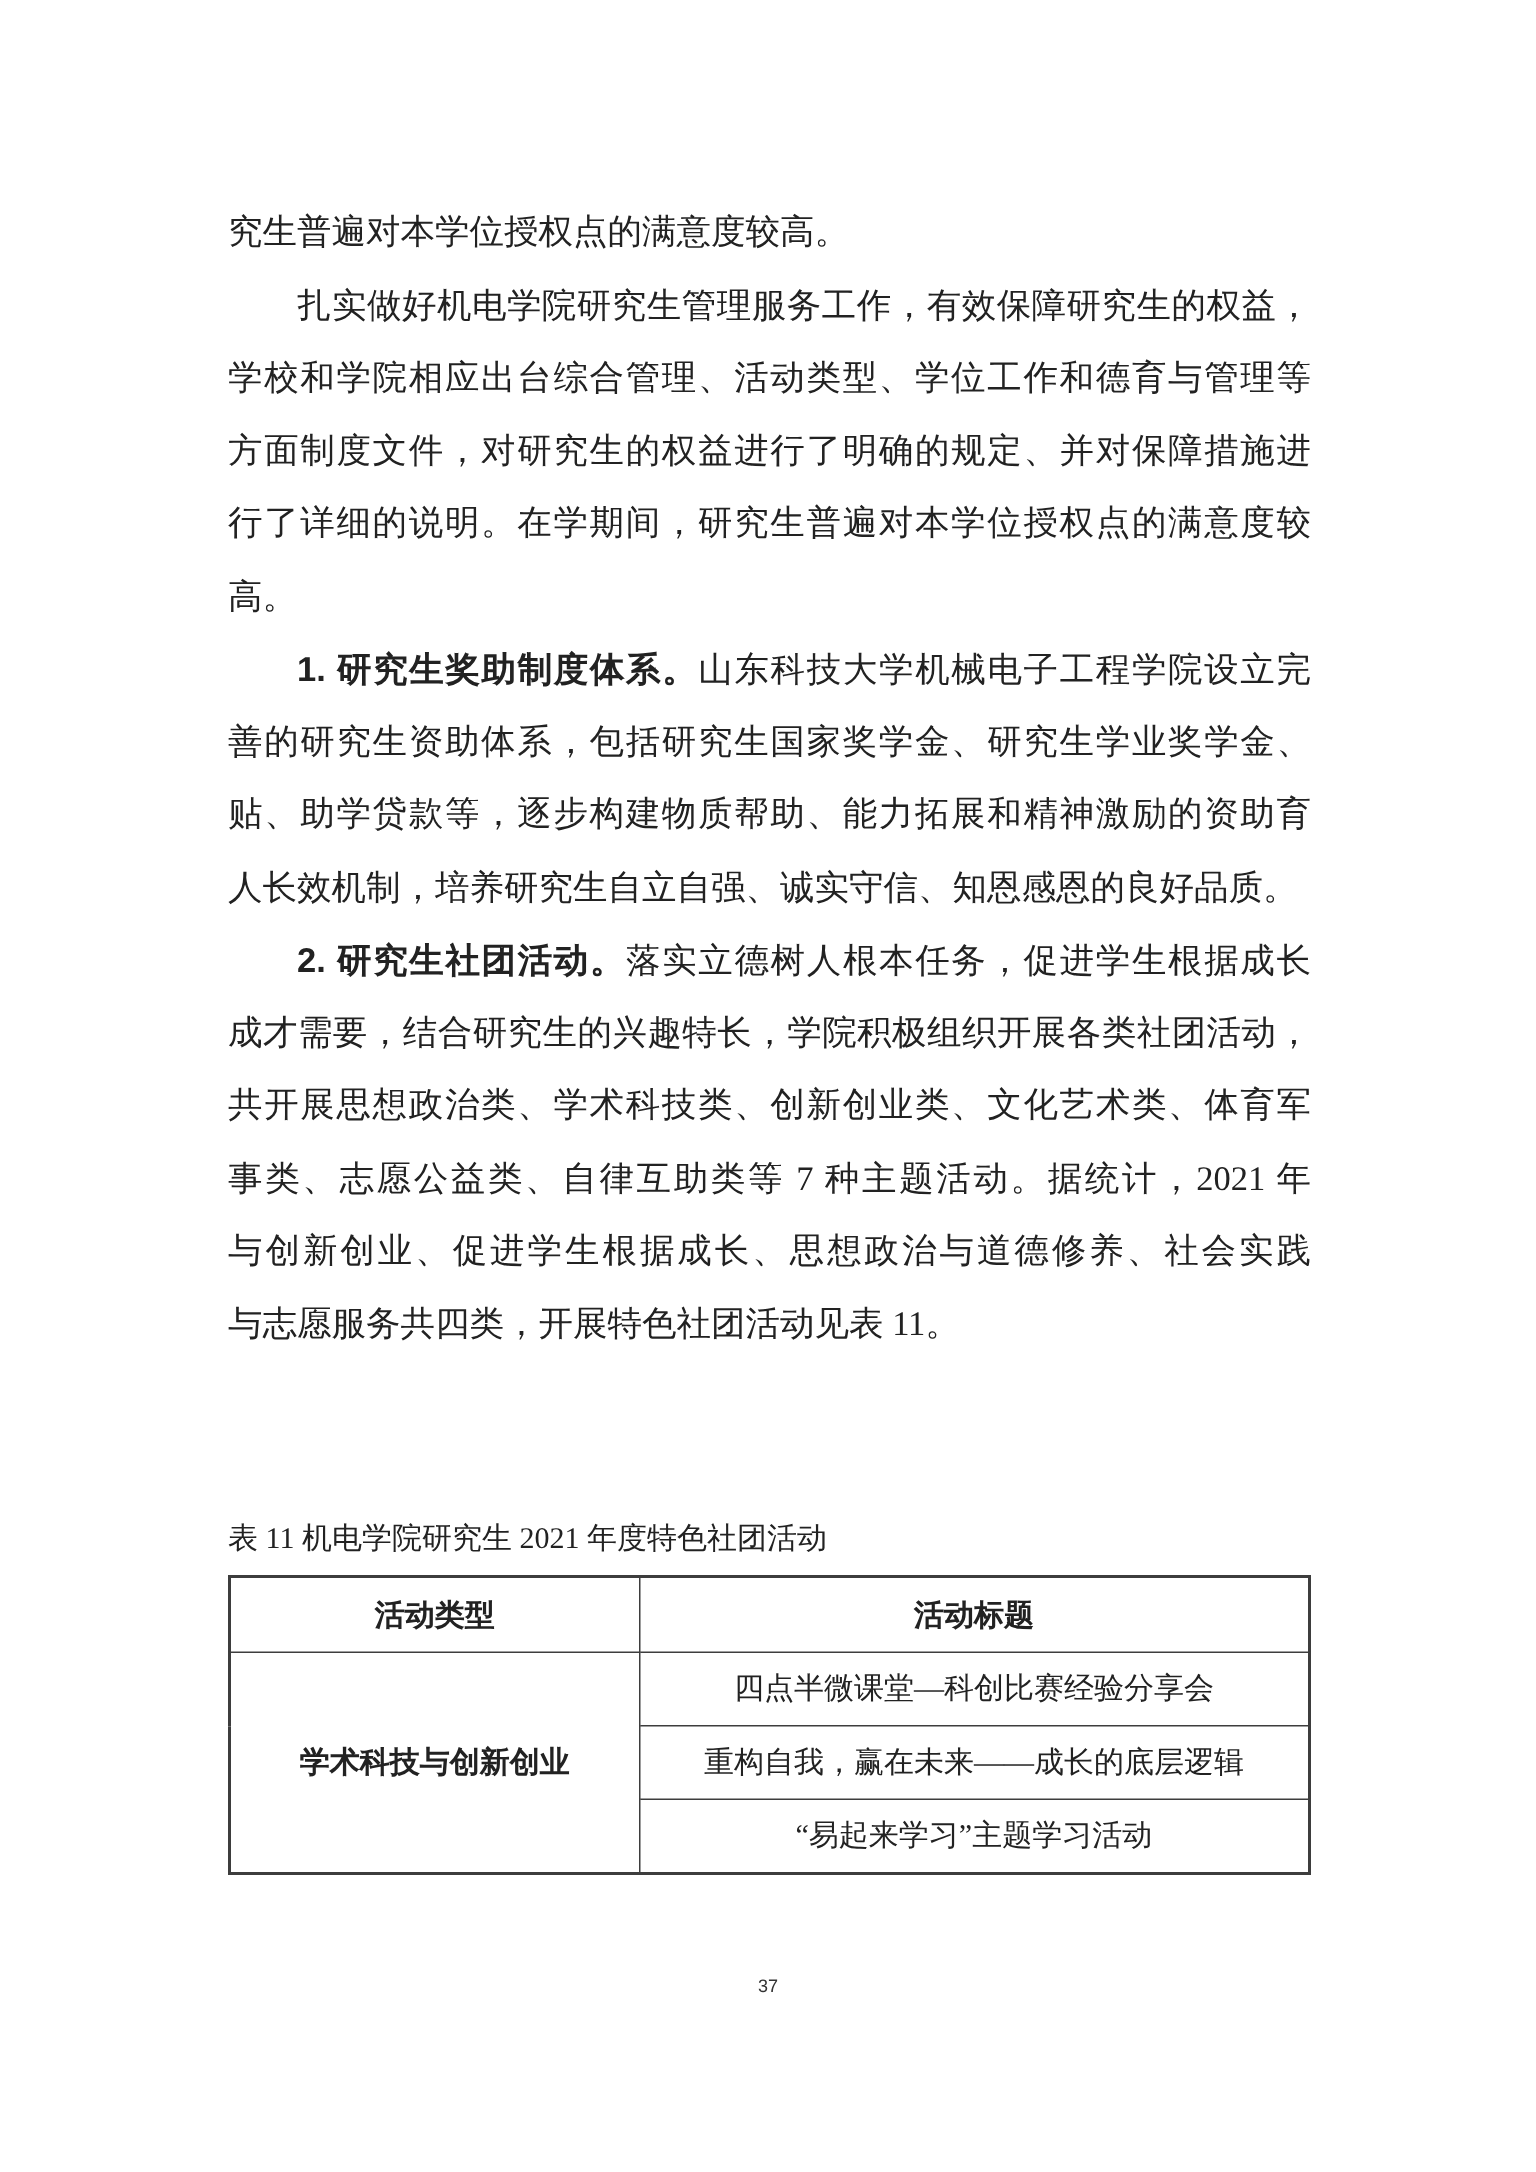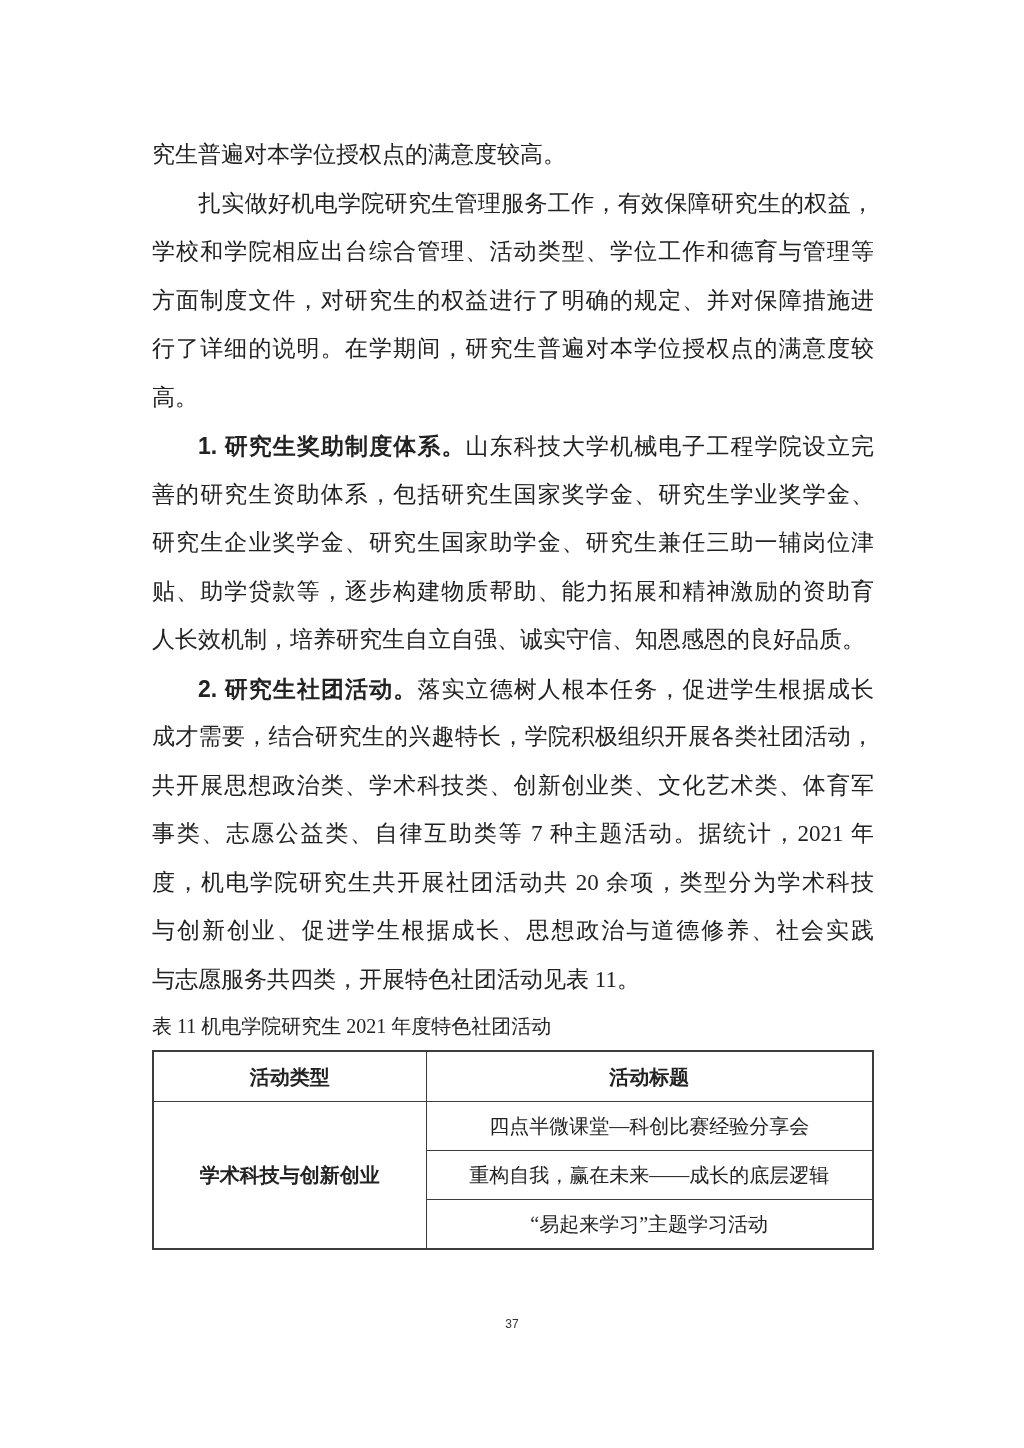--- a/index.html
+++ b/index.html
@@ -102,28 +102,26 @@
 
   <div class="body-text">
       <div class="line">究生普遍对本学位授权点的满意度较高。</div>
       <div class="line indent fill">扎实做好机电学院研究生管理服务工作，有效保障研究生的权益，</div>
       <div class="line fill">学校和学院相应出台综合管理、活动类型、学位工作和德育与管理等</div>
       <div class="line fill">方面制度文件，对研究生的权益进行了明确的规定、并对保障措施进</div>
       <div class="line fill">行了详细的说明。在学期间，研究生普遍对本学位授权点的满意度较</div>
       <div class="line">高。</div>
       <div class="line indent fill"><b>1. 研究生奖助制度体系。</b>山东科技大学机械电子工程学院设立完</div>
       <div class="line fill">善的研究生资助体系，包括研究生国家奖学金、研究生学业奖学金、</div>
-      <div class="line fill">研究生企业奖学金、研究生国家助学金、研究生兼任三助一辅岗位津</div>
       <div class="line fill">贴、助学贷款等，逐步构建物质帮助、能力拓展和精神激励的资助育</div>
       <div class="line">人长效机制，培养研究生自立自强、诚实守信、知恩感恩的良好品质。</div>
       <div class="line indent fill"><b>2. 研究生社团活动。</b>落实立德树人根本任务，促进学生根据成长</div>
       <div class="line fill">成才需要，结合研究生的兴趣特长，学院积极组织开展各类社团活动，</div>
       <div class="line fill">共开展思想政治类、学术科技类、创新创业类、文化艺术类、体育军</div>
       <div class="line fill">事类、志愿公益类、自律互助类等 7 种主题活动。据统计，2021 年</div>
-      <div class="line fill">度，机电学院研究生共开展社团活动共 20 余项，类型分为学术科技</div>
       <div class="line fill">与创新创业、促进学生根据成长、思想政治与道德修养、社会实践</div>
       <div class="line">与志愿服务共四类，开展特色社团活动见表 11。</div>
     </div>
 
   <div class="table-caption">表 11 机电学院研究生 2021 年度特色社团活动</div>
 
   <table class="activities">
     <colgroup>
         <col class="c1">
         <col class="c2">

